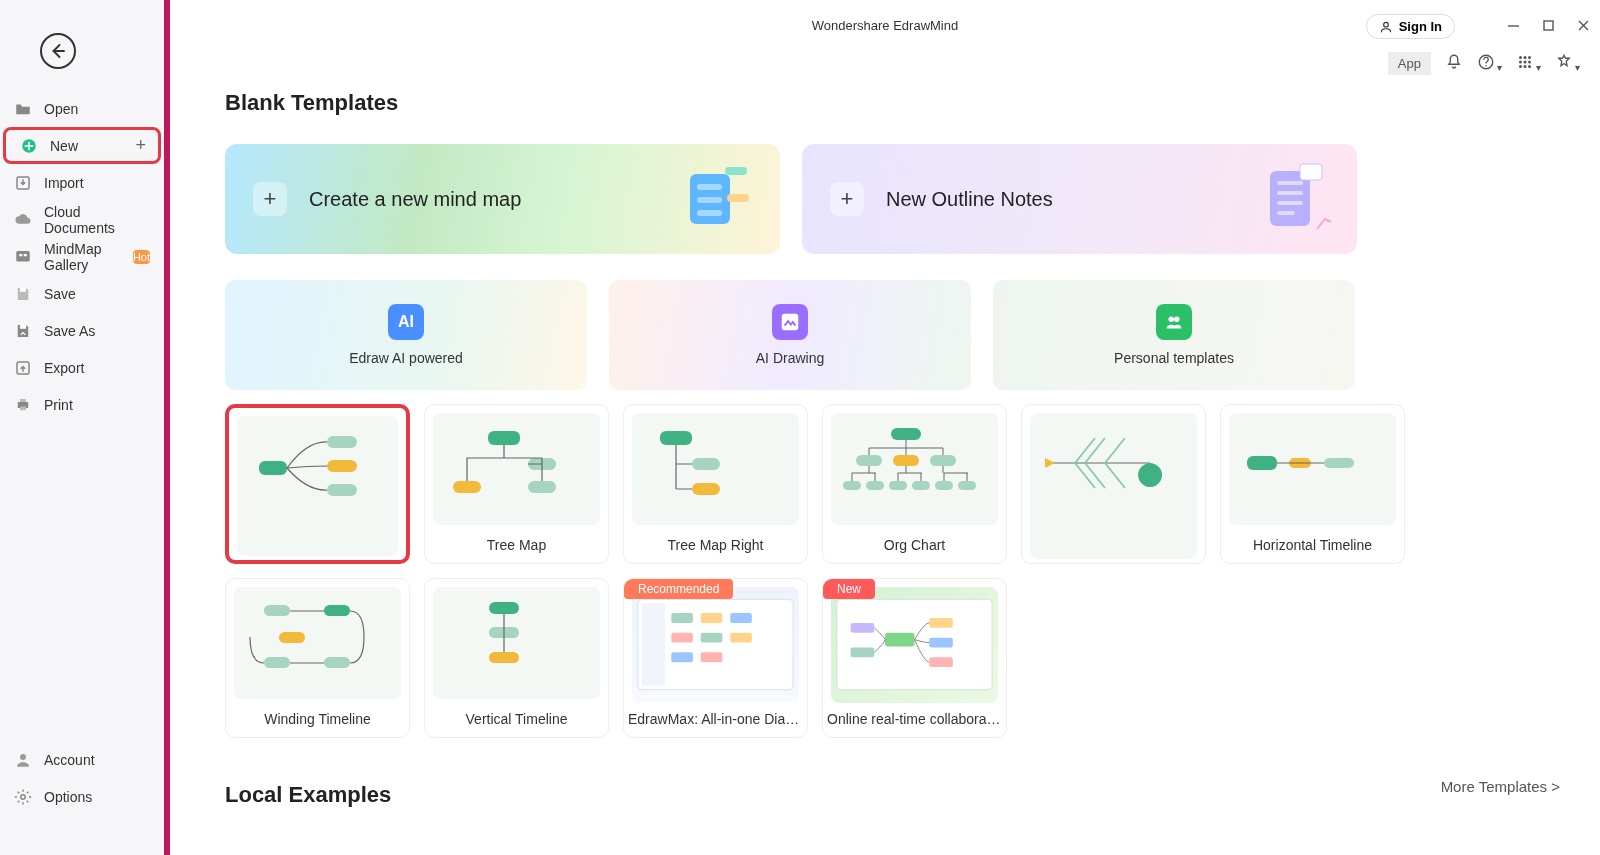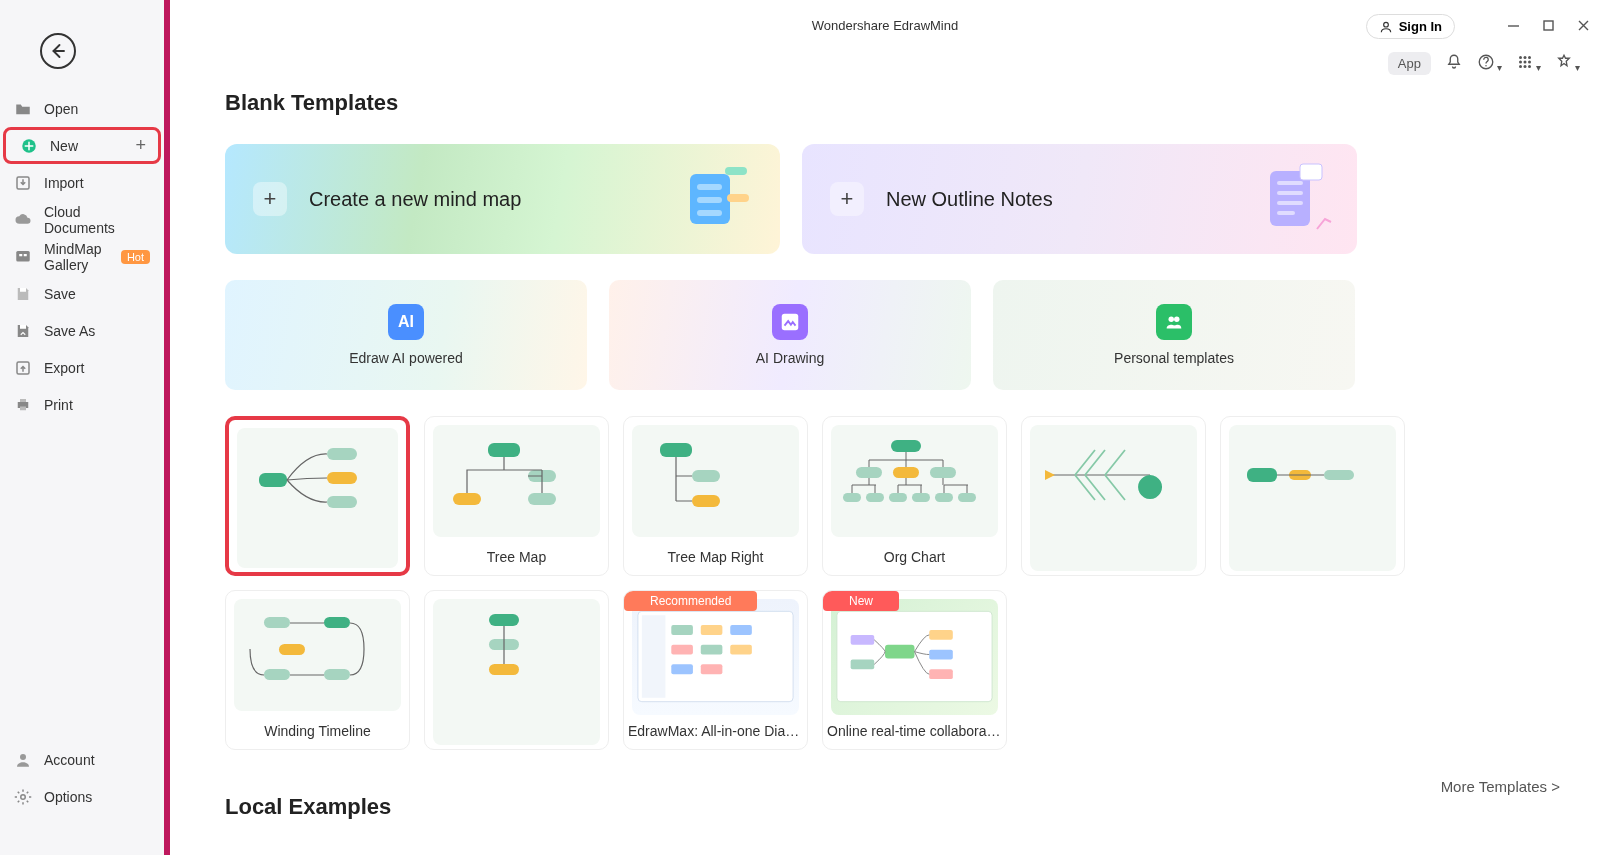--- a/index.html
+++ b/index.html
@@ -4,52 +4,52 @@
 <style>
 * { margin:0; padding:0; box-sizing:border-box; font-family:"Segoe UI",Arial,sans-serif; }
 body { width:1600px; height:855px; background:#fff; overflow:hidden; position:relative; }
 #sidebar { position:absolute; left:0; top:0; width:170px; height:855px; background:#f6f6f8; border-right:6px solid #be185d; }
 #back-btn { position:absolute; left:40px; top:33px; width:36px; height:36px; border:2px solid #333; border-radius:50%; display:flex; align-items:center; justify-content:center; cursor:pointer; }
 #side-items { position:absolute; top:90px; left:0; width:100%; }
 .side-item { display:flex; align-items:center; padding:8px 14px; height:37px; font-size:14px; color:#333; cursor:pointer; position:relative; }
 .side-item .ic { width:18px; height:18px; margin-right:12px; display:flex; align-items:center; justify-content:center; }
 .side-item.selected { border:3px solid #e63946; border-radius:8px; margin:0 3px 0 3px; }
 .plus-small { position:absolute; right:12px; font-size:18px; color:#666; }
-.hot-badge { background:#ff9742; color:#fff; font-size:11px; padding:1px 6px; border-radius:4px; margin-left:4px; }
+.hot-badge { background:#ff9742; color:#fff; font-size:11px; padding:1px 0; border-radius:4px; margin-left:4px; }
 #side-bottom { position:absolute; bottom:40px; left:0; width:100%; }
 #main { position:absolute; left:170px; top:0; right:0; bottom:0; background:#fff; overflow:hidden; }
 #app-title { position:absolute; left:50%; transform:translateX(-50%); font-size:13px; color:#333; top:18px; }
 #trial-bar { position:absolute; right:260px; top:14px; background:#fff34f; border-radius:14px; padding:5px 14px; font-size:13px; font-weight:600; display:flex; align-items:center; }
 #signin { position:absolute; right:145px; top:14px; background:#fff; border:1px solid #ddd; border-radius:14px; padding:4px 12px; font-size:13px; font-weight:600; display:flex; align-items:center; }
 #win-ctrls { position:absolute; right:10px; top:18px; display:flex; gap:22px; }
 #toolbar2 { position:absolute; top:52px; right:20px; display:flex; align-items:center; gap:14px; font-size:14px; color:#555; }
-.tb-chip { background:#ededf0; padding:4px 10px; border-radius:6px; font-size:13px; }
+.tb-chip { background:#ededf0; padding:4px 10px; border-radius:0; font-size:13px; }
 #content { position:absolute; top:90px; left:55px; right:30px; bottom:0; overflow:hidden; }
 h2.section { font-size:22px; font-weight:700; margin-bottom:28px; color:#222; }
 .large-cards { display:flex; gap:22px; margin-bottom:26px; }
 .lc { flex:0 0 555px; height:110px; border-radius:12px; display:flex; align-items:center; padding:0 28px; position:relative; overflow:hidden; }
 .lc .plus-box { width:34px; height:34px; background:rgba(255,255,255,0.4); border-radius:8px; display:flex; align-items:center; justify-content:center; font-size:22px; color:#444; margin-right:22px; }
 .lc .lbl { font-size:20px; font-weight:500; color:#222; }
 .lc1 { background:linear-gradient(100deg,#b5e8ff 0%,#c3e9c3 35%,#d5f5d2 60%,#fff4d7 100%); }
 .lc2 { background:linear-gradient(100deg,#e8e4ff 0%,#f0e8f8 50%,#ffe5f1 100%); }
 .lc .illus { position:absolute; right:25px; top:15px; width:90px; height:80px; }
-.feature-cards { display:flex; gap:22px; margin-bottom:26px; }
+.feature-cards { display:flex; gap:22px; margin-bottom:14px; }
 .fc { flex:0 0 362px; height:110px; border-radius:10px; display:flex; flex-direction:column; align-items:center; justify-content:center; gap:10px; }
 .fc .ic-box { width:36px; height:36px; border-radius:8px; display:flex; align-items:center; justify-content:center; color:#fff; font-weight:700; }
 .fc .lbl { font-size:14px; color:#333; }
 .fc1 { background:linear-gradient(100deg,#e0f4ff 0%,#e9f7f1 60%,#fff6e8 100%); }
 .fc2 { background:linear-gradient(100deg,#fff1ea 0%,#f0ebff 50%,#eef7ef 100%); }
 .fc3 { background:linear-gradient(100deg,#eef5ef 0%,#f7f7f2 100%); }
 .template-grid { display:flex; flex-wrap:wrap; gap:14px; }
 .tmpl { width:185px; height:160px; border:1px solid #eee; border-radius:10px; background:#fff; display:flex; flex-direction:column; cursor:pointer; position:relative; overflow:hidden; }
 .tmpl.selected { border:4px solid #e63946; }
 .tmpl .canvas { flex:1; background:#f3f8f4; border-radius:8px; margin:8px 8px 4px 8px; position:relative; }
 .tmpl .cap { text-align:center; font-size:14px; color:#333; padding:8px 4px 10px; white-space:nowrap; overflow:hidden; text-overflow:ellipsis; }
 .tmpl .screenshot { flex:1; border-radius:8px; margin:8px 8px 0 8px; position:relative; background:linear-gradient(135deg,#dfeeff,#eef9ff); }
-.tag { position:absolute; top:0px; left:0px; color:#fff; font-size:12px; padding:3px 26px; border-radius:4px; z-index:2; }
+.tag { position:absolute; top:0px; left:0px; color:#fff; font-size:12px; padding:3px 14px; border-radius:4px; z-index:2; }
 .tag.rec { background:#ff7a5a; }
 .tag.new { background:#ff5a5a; }
 #more-templates { position:absolute; right:40px; bottom:60px; font-size:15px; color:#555; cursor:pointer; }
 
 .node { position:absolute; border-radius:6px; }
 .ng { background:#3fb183; } 
 .nm { background:#a6d4c0; } 
 .ny { background:#f3b93b; }
 </style>
 </head>
@@ -348,20 +348,21 @@
       </div>
       <div class="tmpl">
         <div class="canvas">
           <div class="node ng" style="left:18px;top:43px;width:30px;height:14px"></div>
           <div class="node ny" style="left:60px;top:45px;width:22px;height:10px"></div>
           <div class="node nm" style="left:95px;top:45px;width:30px;height:10px"></div>
           <svg style="position:absolute;left:0;top:0" width="100%" height="100%">
               <line x1="48" y1="50" x2="95" y2="50" stroke="#666" stroke-width="1.2"></line>
             </svg>
         </div>
+        <div class="cap">Horizontal Timeline</div>
       </div>
 
       <div class="tmpl">
         <div class="canvas">
           <div class="node nm" style="left:30px;top:18px;width:26px;height:11px"></div>
           <div class="node ng" style="left:90px;top:18px;width:26px;height:11px"></div>
           <div class="node ny" style="left:45px;top:45px;width:26px;height:11px"></div>
           <div class="node nm" style="left:30px;top:70px;width:26px;height:11px"></div>
           <div class="node nm" style="left:90px;top:70px;width:26px;height:11px"></div>
           <svg style="position:absolute;left:0;top:0" width="100%" height="100%">
@@ -372,20 +373,21 @@
       </div>
       <div class="tmpl">
         <div class="canvas">
           <div class="node ng" style="left:56px;top:15px;width:30px;height:12px"></div>
           <div class="node nm" style="left:56px;top:40px;width:30px;height:11px"></div>
           <div class="node ny" style="left:56px;top:65px;width:30px;height:11px"></div>
           <svg style="position:absolute;left:0;top:0" width="100%" height="100%">
               <line x1="71" y1="27" x2="71" y2="65" stroke="#666" stroke-width="1.2"></line>
             </svg>
         </div>
+        <div class="cap">Vertical Timeline</div>
       </div>
       <div class="tmpl">
         <span class="tag rec">Recommended</span>
         <div class="screenshot" style="background:linear-gradient(#eef3fc,#f6faff);">
           <svg width="100%" height="100%" viewBox="0 0 170 105">
             <rect x="6" y="6" width="158" height="92" rx="4" fill="#fff" stroke="#d3dff0"></rect>
             <rect x="10" y="10" width="24" height="84" fill="#f1f5fb"></rect>
             <rect x="40" y="20" width="22" height="10" rx="2" fill="#a6d4c0"></rect>
             <rect x="70" y="20" width="22" height="10" rx="2" fill="#ffd38a"></rect>
             <rect x="100" y="20" width="22" height="10" rx="2" fill="#9cc4ff"></rect>

